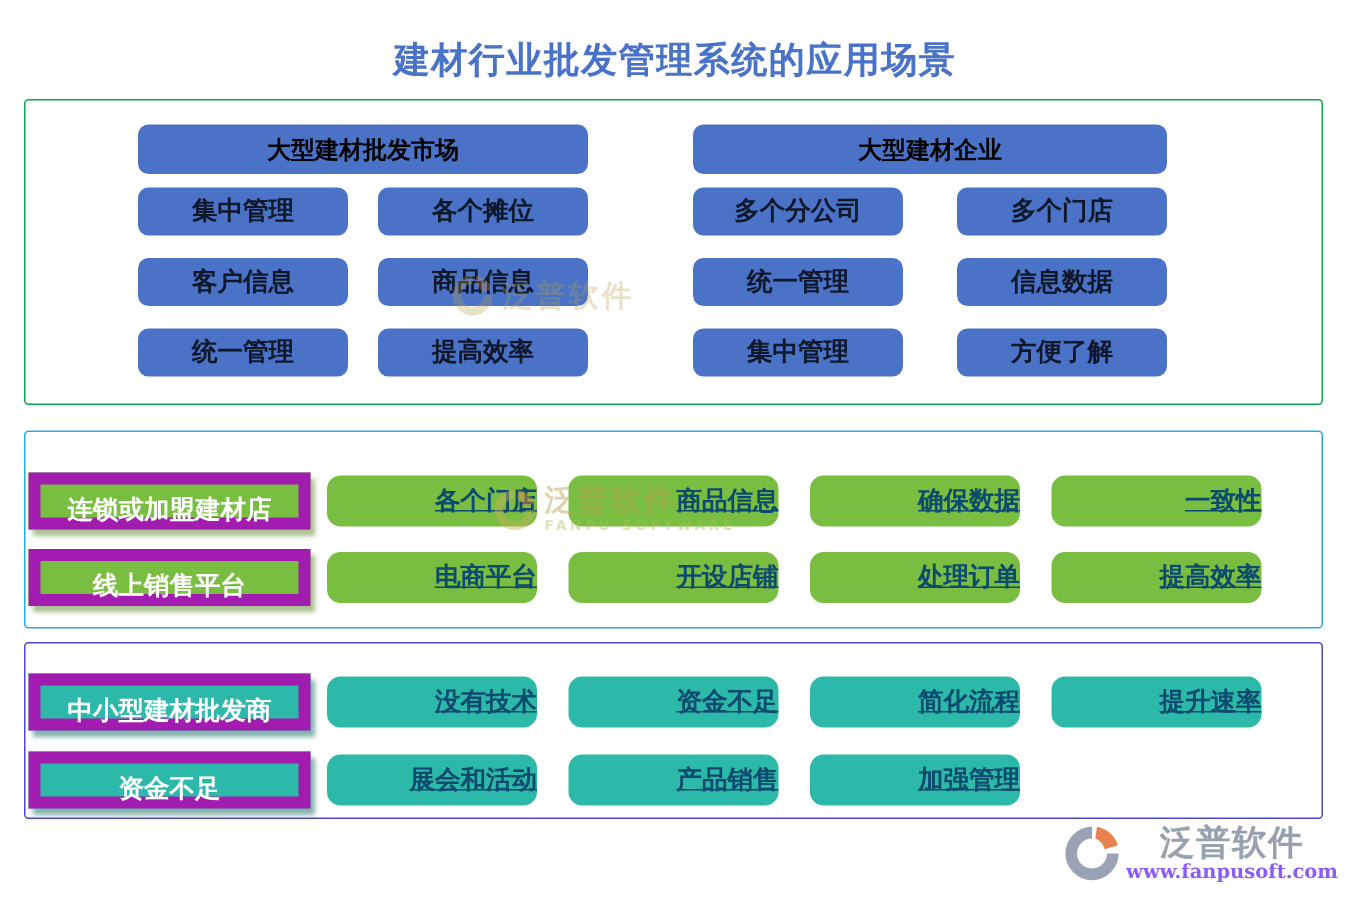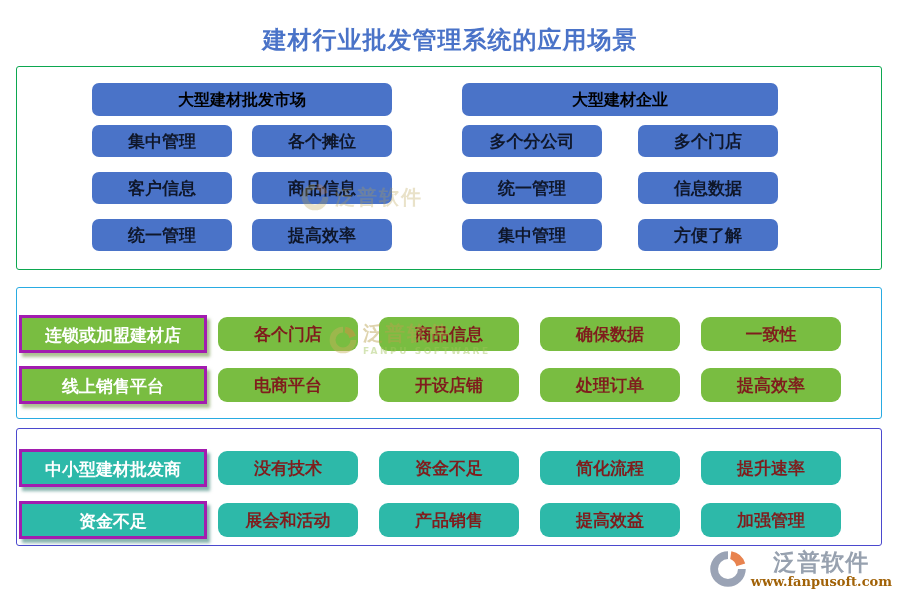--- a/index.html
+++ b/index.html
@@ -29,45 +29,45 @@
   .btn { width:140px; height:32px; line-height:32px; border-radius:7px; background:#4a73c8;
          color:#0f172a; font-weight:bold; font-size:17px; text-align:center; }
 
   
   .row { display:flex; align-items:center; position:relative; z-index:2; }
   #sec2 .row.r1 { margin-top:27px; }
   #sec2 .row.r2 { margin-top:13px; }
   #sec3 .row.r1 { margin-top:20px; }
   #sec3 .row.r2 { margin-top:14px; }
   .tag { width:188px; height:38px; line-height:34px; text-align:center; color:#fff;
-         font-weight:bold; font-size:17px; border:3px solid #a21caf; margin-left:2px; }
+         font-weight:bold; font-size:17px; border:8px solid #a21caf; margin-left:2px; }
   .tag-green { background:#79bd41; box-shadow:3px 4px 3px rgba(104,142,58,.55); }
   .tag-teal  { background:#2db9a9; box-shadow:3px 4px 3px rgba(36,118,108,.55); }
-  .rbtn { width:140px; height:34px; line-height:34px; border-radius:9px; color:#7f1d1d;
-          font-weight:bold; font-size:17px; text-align:center; margin-left:21px; }
+  .rbtn { width:140px; height:34px; line-height:34px; border-radius:9px; color:#0c4a6e;
+          font-weight:bold; font-size:17px; text-align:right; margin-left:21px;text-decoration:underline; }
   .rbtn.m1 { margin-left:11px; }
   .rbtn-green { background:#79bd41; }
   .rbtn-teal  { background:#2db9a9; }
 
   
   .wm { position:absolute; z-index:6; display:flex; align-items:center; gap:5px; pointer-events:none; }
   #wm1 { left:300px; top:182px; opacity:.30; }
   #wm2 { left:328px; top:323px; opacity:.45; }
   .wm-text-main { font-size:20px; font-weight:bold; color:#b9a14e; letter-spacing:2px; line-height:20px; }
   .wm-text-sub  { font-size:9px; font-weight:bold; color:#a2c45c; letter-spacing:2.5px; margin-top:3px; }
   .wm-swirl { width:30px; height:30px; }
 
   
   #logo { position:absolute; right:8px; top:549px; display:flex; align-items:center;
           gap:3px; z-index:10; }
   #logo .swirl { width:40px; height:40px; }
   #logo .txtcol { display:flex; flex-direction:column; align-items:center; }
   #logo .brand { font-size:23px; font-weight:bold; color:#97a1af; letter-spacing:1px; line-height:24px; }
   #logo .url { font-family:"DejaVu Serif","Liberation Serif",serif; font-size:13px;
-               font-weight:bold; color:#a16207; line-height:15px; }
+               font-weight:bold; color:#8b5cf6; line-height:15px; }
 </style>
 </head>
 <body>
 
 <div id="stage">
 
   <div id="title">建材行业批发管理系统的应用场景</div>
 
   <div class="section" id="sec1">
     <div class="col" id="col1">
@@ -124,21 +124,20 @@
       <div class="tag tag-teal">中小型建材批发商</div>
       <div class="rbtn rbtn-teal m1">没有技术</div>
       <div class="rbtn rbtn-teal">资金不足</div>
       <div class="rbtn rbtn-teal">简化流程</div>
       <div class="rbtn rbtn-teal">提升速率</div>
     </div>
     <div class="row r2">
       <div class="tag tag-teal">资金不足</div>
       <div class="rbtn rbtn-teal m1">展会和活动</div>
       <div class="rbtn rbtn-teal">产品销售</div>
-      <div class="rbtn rbtn-teal">提高效益</div>
       <div class="rbtn rbtn-teal">加强管理</div>
     </div>
   </div>
 
   <div class="wm" id="wm1">
     <svg class="wm-swirl" viewBox="0 0 36 36">
       <path d="M18 2 a16 16 0 1 0 16 16 l-7 0 a9 9 0 1 1 -9 -9 z" fill="#b9a14e"></path>
       <path d="M21 2 a16 16 0 0 1 12.5 11 l-8 2.5 a9 9 0 0 0 -5.5 -6.5 z" fill="#d98c4a"></path>
     </svg>
     <div>

